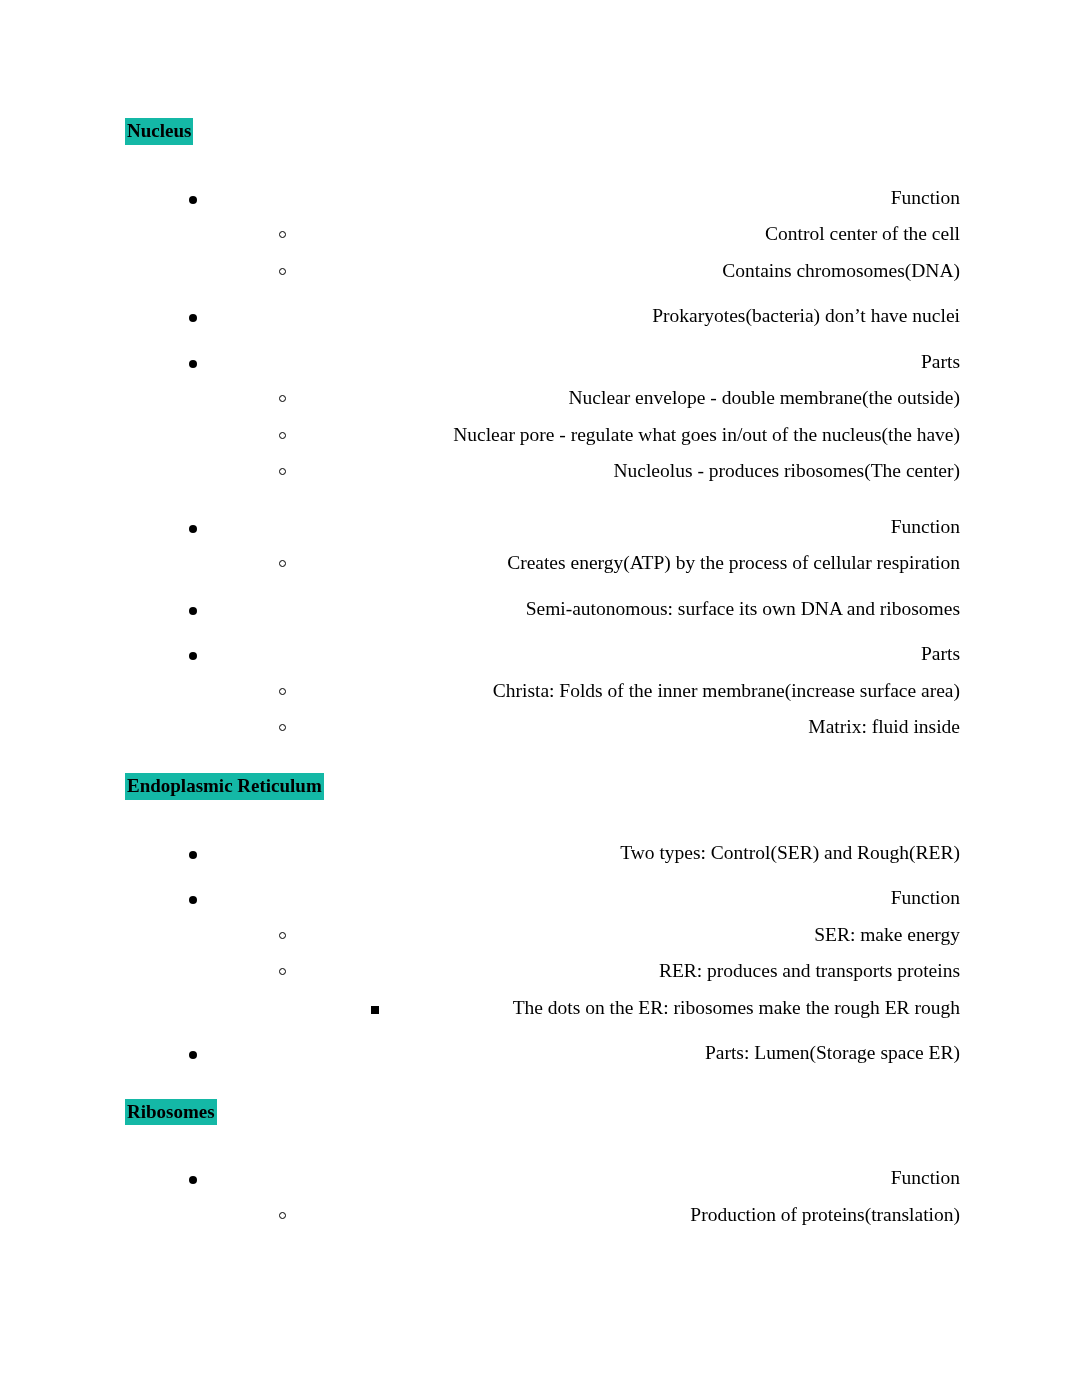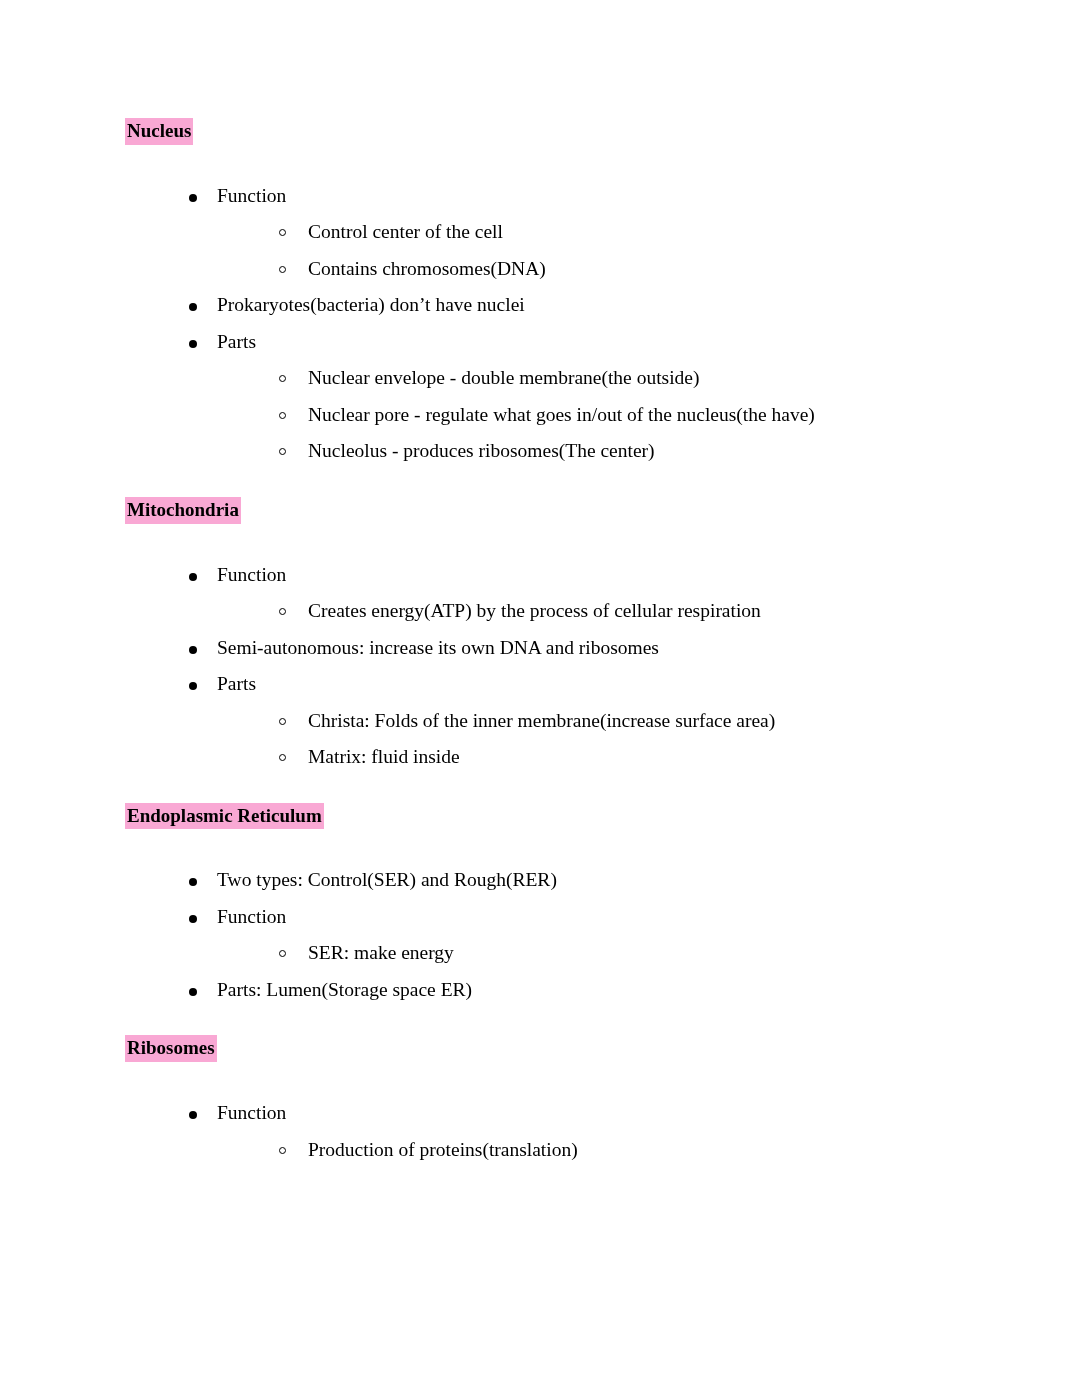--- a/index.html
+++ b/index.html
@@ -21,23 +21,23 @@
     box-sizing: border-box;
     padding: 118px 120px 0 125px;
   }
   .section {
     margin-bottom: 0;
   }
   .section-heading {
     font-size: 19px;
     font-weight: bold;
     line-height: 1.25;
-    margin: 0 0 24px 0;
+    margin: 0 0 17px 0;
     display: inline-block;
-    background: #f9a8d4;
+    background: #14b8a6;
     padding: 1px 2px 2px 2px;
   }
   .heading-wrap {
     display: block;
     margin: 0;
   }
   ul {
     list-style: none;
     margin: 0;
     padding: 0;
@@ -45,21 +45,22 @@
   li {
     position: relative;
     font-size: 19.5px;
     line-height: 1.0;
     padding: 0 0 0 0;
   }
   
   .lvl1 > li {
     margin-left: 64px;
     padding-left: 28px;
-    margin-top: 17px;
+    margin-top: 26px;
+    text-align: right;
   }
   .lvl1 > li::before {
     content: "";
     position: absolute;
     left: 0px;
     top: 8px;
     width: 8px;
     height: 8px;
     border-radius: 50%;
     background: #000;
@@ -129,32 +130,29 @@
         <ul class="lvl2">
           <li><span class="item-text">Nuclear envelope - double membrane(the outside)</span></li>
           <li><span class="item-text">Nuclear pore - regulate what goes in/out of the nucleus(the have)</span></li>
           <li><span class="item-text">Nucleolus - produces ribosomes(The center)</span></li>
         </ul>
       </li>
     </ul>
   </div>
 
   <div class="section">
-    <div class="heading-wrap">
-      <span class="section-heading">Mitochondria</span>
-    </div>
     <ul class="lvl1">
       <li>
         <span class="item-text">Function</span>
         <ul class="lvl2">
           <li><span class="item-text">Creates energy(ATP) by the process of cellular respiration</span></li>
         </ul>
       </li>
       <li>
-        <span class="item-text">Semi-autonomous: increase its own DNA and ribosomes</span>
+        <span class="item-text">Semi-autonomous: surface its own DNA and ribosomes</span>
       </li>
       <li>
         <span class="item-text">Parts</span>
         <ul class="lvl2">
           <li><span class="item-text">Christa: Folds of the inner membrane(increase surface area)</span></li>
           <li><span class="item-text">Matrix: fluid inside</span></li>
         </ul>
       </li>
     </ul>
   </div>
@@ -164,20 +162,26 @@
       <span class="section-heading">Endoplasmic Reticulum</span>
     </div>
     <ul class="lvl1">
       <li>
         <span class="item-text">Two types: Control(SER) and Rough(RER)</span>
       </li>
       <li>
         <span class="item-text">Function</span>
         <ul class="lvl2">
           <li><span class="item-text">SER: make energy</span></li>
+          <li>
+            <span class="item-text">RER: produces and transports proteins</span>
+            <ul class="lvl3">
+              <li><span class="item-text">The dots on the ER: ribosomes make the rough ER rough</span></li>
+            </ul>
+          </li>
         </ul>
       </li>
       <li>
         <span class="item-text">Parts: Lumen(Storage space ER)</span>
       </li>
     </ul>
   </div>
 
   <div class="section">
     <div class="heading-wrap">

